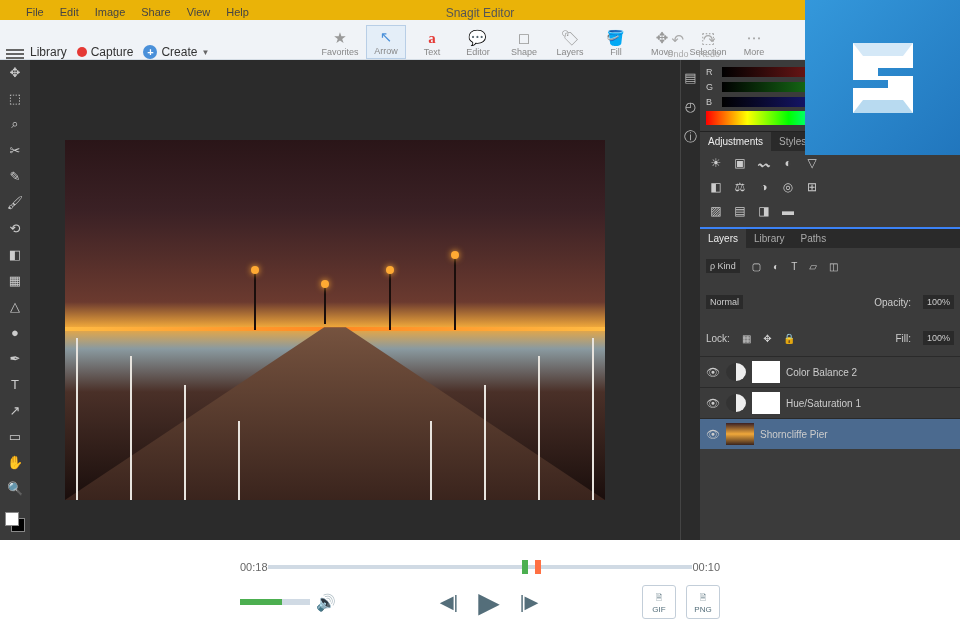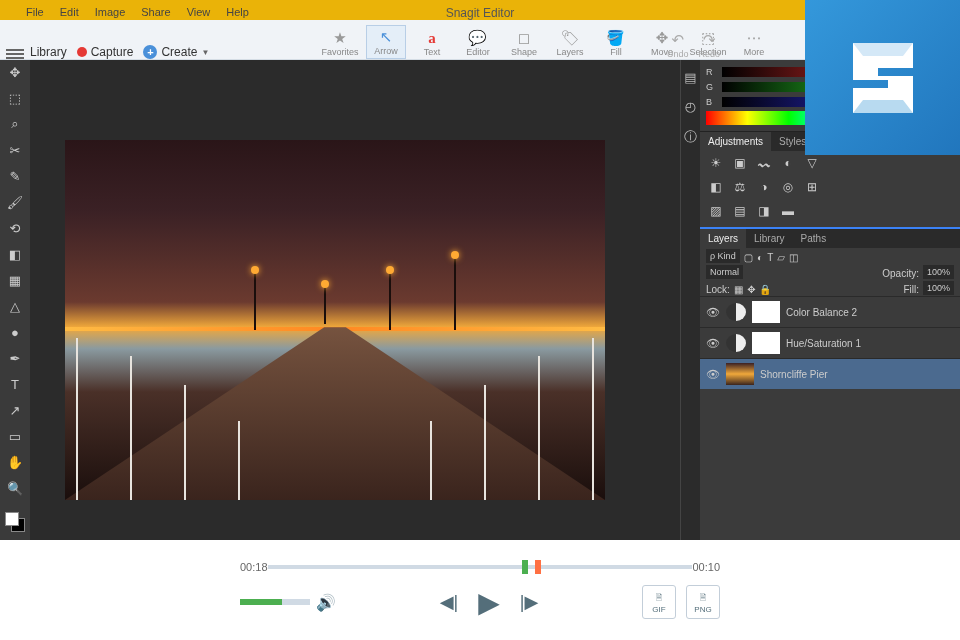--- a/index.html
+++ b/index.html
@@ -48,21 +48,21 @@
 .chbar.b{background:linear-gradient(to right,#000,#33f)}
 .chval{width:18px;height:12px;background:#2a2a2a;font-size:8px;text-align:center;line-height:12px}
 .spectrum{height:14px;background:linear-gradient(to right,red,yellow,lime,cyan,blue,magenta,red)}
 .tabs{display:flex;background:#2a2a2a}
 .tab{padding:4px 8px;font-size:10px;color:#aaa;cursor:pointer}
 .tab.active{background:#3b3b3b;color:#eee}
 .adjlabel{padding:4px 8px;font-size:10px;font-weight:bold}
 .adjicons{padding:4px 8px;display:flex;gap:8px;flex-wrap:wrap}
 .adjicons span{width:16px;height:16px;color:#ccc;font-size:12px;display:flex;align-items:center;justify-content:center}
 .layerspanel{border-top:2px solid #3b82f6;margin-top:4px}
-.lrow{display:flex;align-items:flex-end;padding:1px 6px;gap:4px}
+.lrow{display:flex;align-items:center;padding:11px 6px;gap:12px}
 .lsel{padding:2px 4px;background:#2a2a2a;font-size:9px}
 .layer{display:flex;align-items:center;padding:4px 6px;gap:6px;border-top:1px solid #2a2a2a;cursor:pointer}
 .layer.sel{background:#4b6a8f}
 .eye{font-size:11px;color:#ccc}
 .lthumb{width:28px;height:22px;background:#fff}
 .lthumb.img{background:linear-gradient(to bottom,#3b2125,#f0a83b 50%,#3a241d)}
 .halfmask{width:20px;height:18px;border-radius:50%;background:linear-gradient(to right,#333 50%,#eee 50%)}
 
 .logo{position:absolute;top:0;right:0;width:155px;height:155px;background:linear-gradient(135deg,#3498db,#2176bd);display:flex;align-items:center;justify-content:center}
 .logo svg{width:100px;height:100px}

